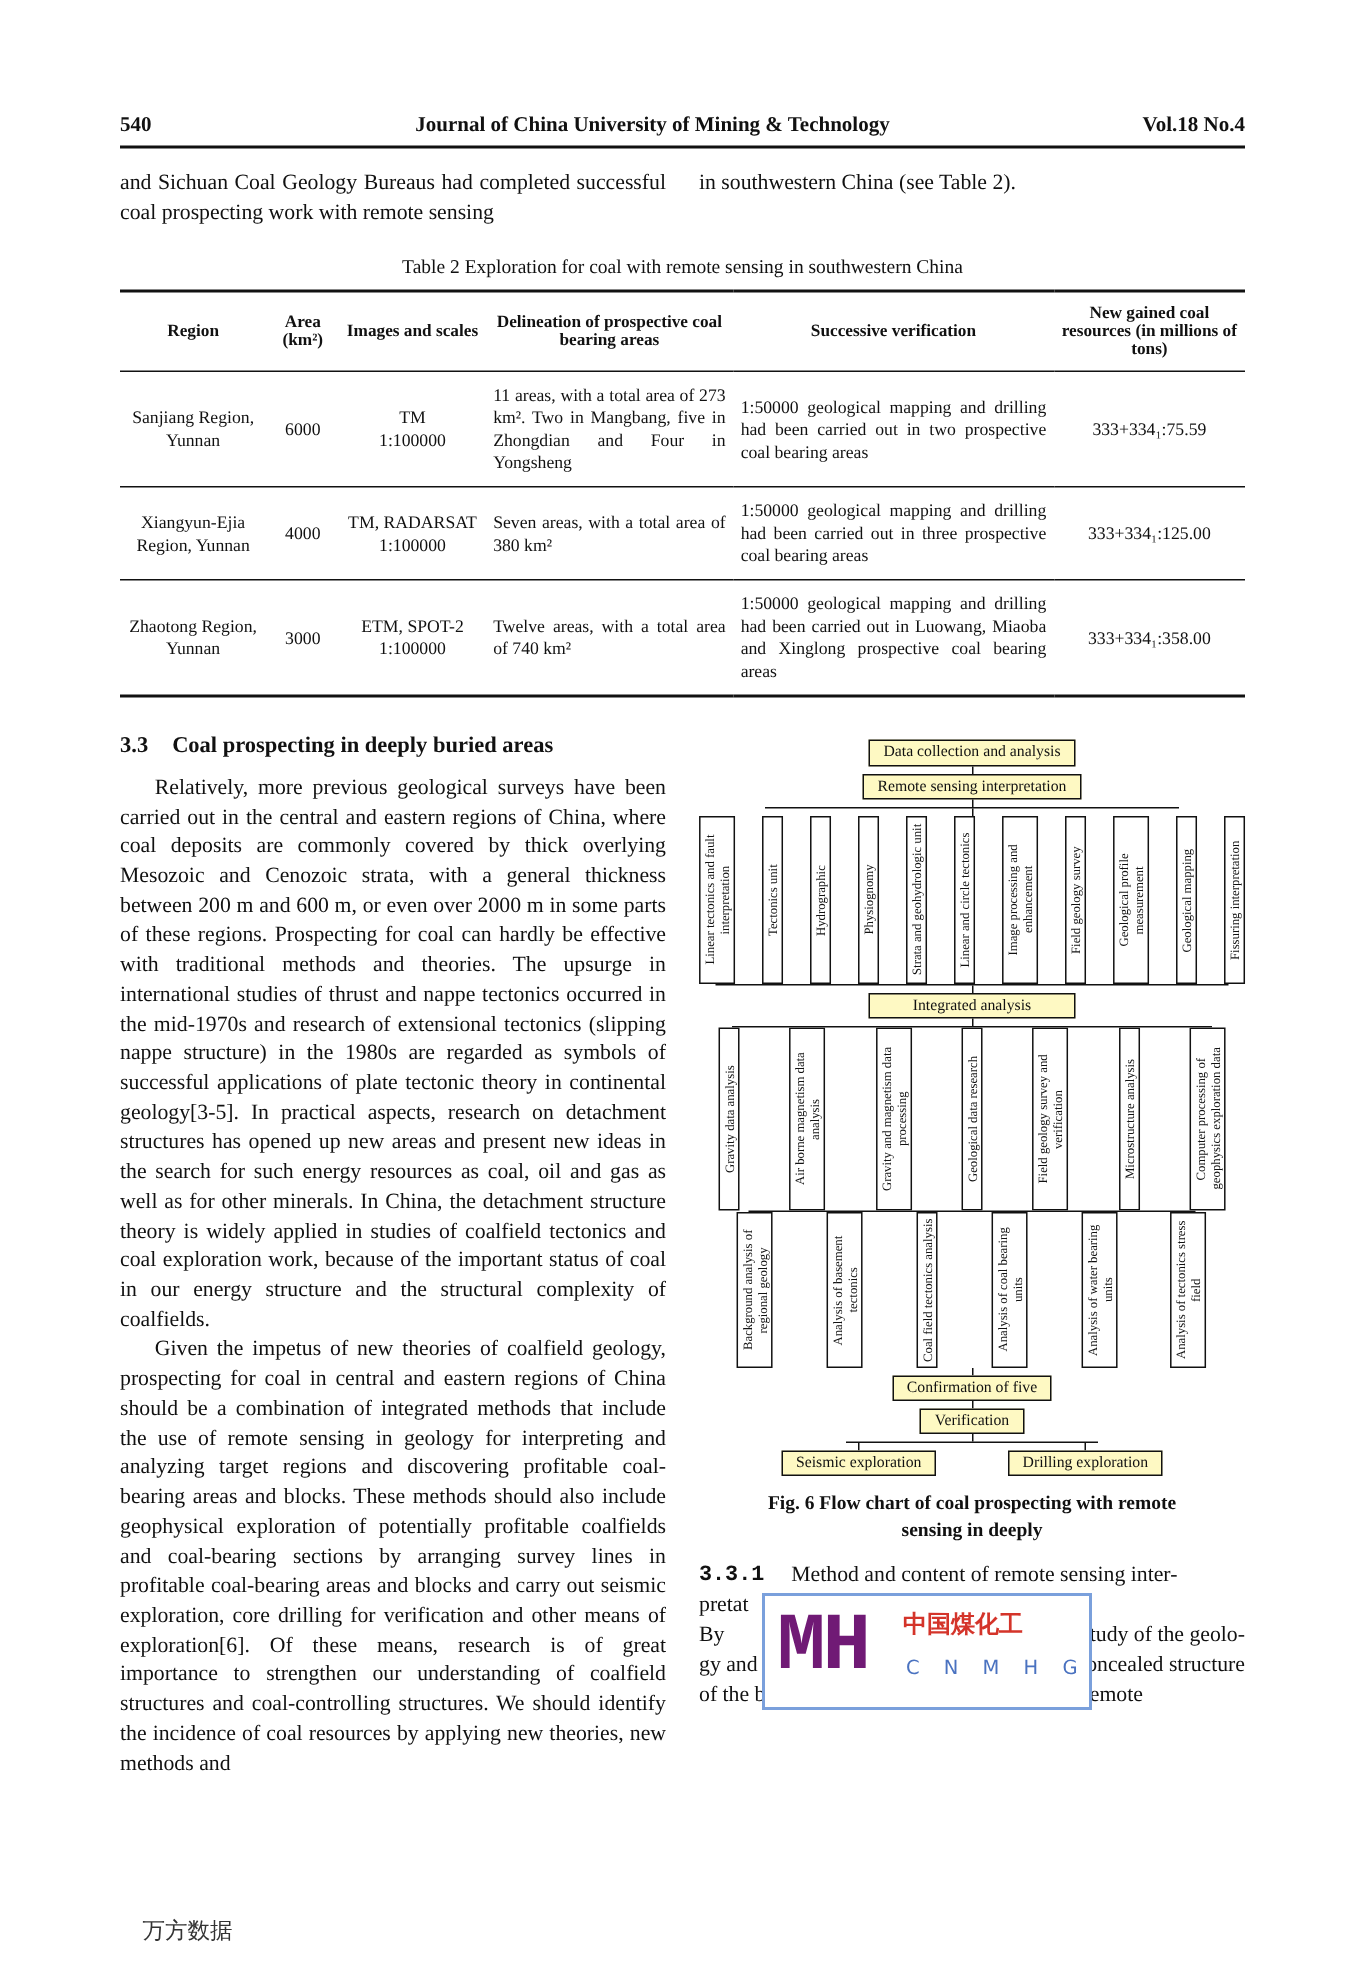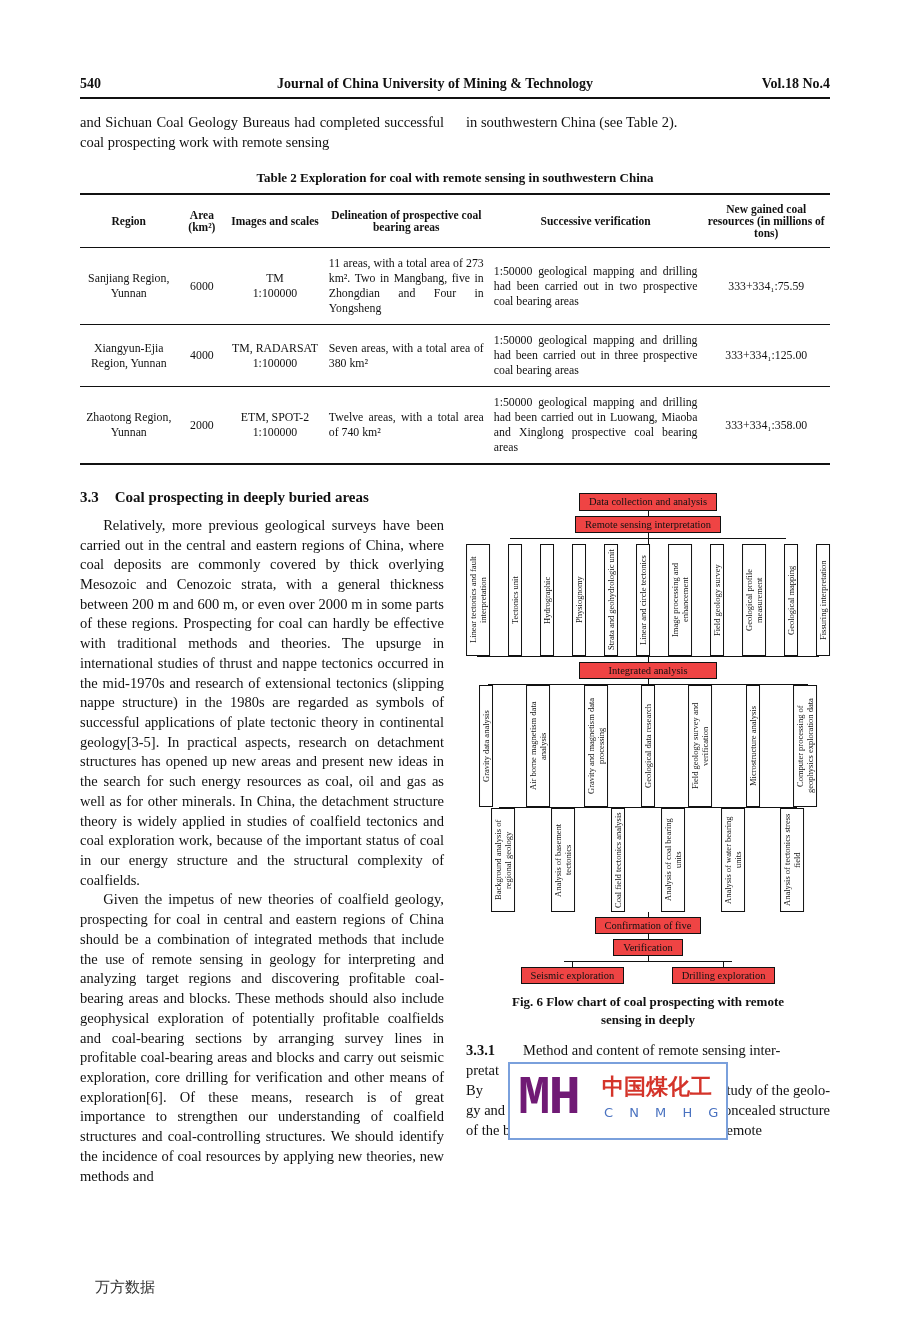--- a/index.html
+++ b/index.html
@@ -20,21 +20,21 @@
   .hdr .pageno{width:70px;text-align:left;}
   .hdr .jtitle{flex:1;text-align:center;}
   .hdr .issue{width:110px;text-align:right;}
 
   
   .cols{display:flex;gap:22px;}
   .col{width:364px;text-align:justify;font-size:14.5px;line-height:1.36;}
   .intro{margin-top:14px;}
 
   
-  .tbl-caption{margin-top:18px;text-align:center;font-weight:bold;font-size:13px;}
+  .tbl-caption{margin-top:18px;text-align:center;font-weight:normal;font-size:13px;}
   table{width:100%;border-collapse:collapse;margin-top:7px;
         border-top:2px solid #111;border-bottom:2px solid #111;}
   th{border-bottom:1px solid #111;font-size:11.5px;font-weight:bold;
      padding:8px 4px;text-align:center;vertical-align:middle;}
   td{border-bottom:1px solid #111;font-size:11.8px;padding:8px 5px;vertical-align:middle;}
   tr.last td{border-bottom:none;}
   td.c{text-align:center;}
   td.j{text-align:justify;}
   .col-region{width:13%;} .col-area{width:6.5%;} .col-img{width:13%;}
   .col-delin{width:22%;} .col-verif{width:28.5%;} .col-res{width:17%;}
@@ -42,48 +42,48 @@
   
   .body-cols{margin-top:20px;}
   .sec-h{font-size:15px;font-weight:bold;margin:2px 0 8px 0;}
   .sec-h .num{margin-right:16px;}
   p.para{margin:0;text-indent:1.6em;}
   p.cont{margin:0;}
 
   
   .fc{display:flex;flex-direction:column;align-items:center;margin-top:8px;width:100%;}
   .fcbox{border:1px solid #111;font-size:10.5px;line-height:1.25;padding:1px 9px;
-         background:#ef4444;text-align:center;white-space:nowrap;}
+         background:#fef9c3;text-align:center;white-space:nowrap;}
   .tick{width:1px;height:5px;background:#111;}
   .hline{height:0;border-top:1px solid #111;}
   .fcrow{display:flex;justify-content:space-between;align-items:flex-start;}
   .fccol{display:flex;flex-direction:column;align-items:center;}
   .imgbox{font-size:9.5px;padding:1px 5px;}
   .vbox{writing-mode:vertical-rl;transform:rotate(180deg);
         border:1px solid #111;background:#fff;
         font-size:8.5px;line-height:1.18;padding:3px 1px;text-align:center;}
   .r1 .vbox{height:104px;}
   .r2 .vbox{height:114px;}
   .r3 .vbox{height:96px;}
 
   .fig-cap{margin-top:9px;text-align:center;font-weight:bold;font-size:13px;line-height:1.35;}
 
   
   .sec331{position:relative;margin-top:12px;font-size:14.5px;line-height:1.38;}
   .s-line{display:flex;justify-content:space-between;}
-  .s-line .numb{font-weight:bold;margin-right:28px;}
+  .s-line .numb{font-weight:bold;margin-right:18px;font-family:Liberation Mono, monospace;}
   .s-line.head{justify-content:flex-start;}
 
   
   .wm{position:absolute;left:42px;top:22px;width:216px;height:74px;
       background:#fff;border:2px solid #7aa0dc;z-index:5;}
   .wm .big{position:absolute;left:8px;top:-2px;font-family:Liberation Mono, monospace;
            font-weight:bold;font-size:54px;color:#701a75;letter-spacing:-2px;}
   .wm .cn{position:absolute;left:92px;top:8px;color:#d4342a;font-weight:bold;
-          font-size:22px;font-family:"DejaVu Sans",sans-serif;}
+          font-size:16px;font-family:"DejaVu Sans",sans-serif;}
   .wm .en{position:absolute;left:94px;top:40px;color:#4a72c0;font-size:13px;
           letter-spacing:6px;font-family:"DejaVu Sans",sans-serif;}
 
   .footer{position:absolute;left:95px;top:1278px;font-size:15px;color:#333;
           font-family:"DejaVu Sans",sans-serif;}
 </style>
 </head>
 <body>
 
 <div class="page">
@@ -138,21 +138,21 @@
           <td class="c">
             <div>TM, RADARSAT</div>
               <div>1:100000</div>
           </td>
           <td class="j">Seven areas, with a total area of 380 km²</td>
           <td class="j">1:50000 geological mapping and drilling had been carried out in three prospective coal bearing areas</td>
           <td class="c">333+334₁:125.00</td>
         </tr>
         <tr>
           <td class="c">Zhaotong Region, Yunnan</td>
-          <td class="c">2000</td>
+          <td class="c">3000</td>
           <td class="c">
             <div>ETM, SPOT-2</div>
               <div>1:100000</div>
           </td>
           <td class="j">Twelve areas, with a total area of 740 km²</td>
           <td class="j">1:50000 geological mapping and drilling had been carried out in Luowang, Miaoba and Xinglong prospective coal bearing areas</td>
           <td class="c">333+334₁:358.00</td>
         </tr>
       </tbody>
     </table>

